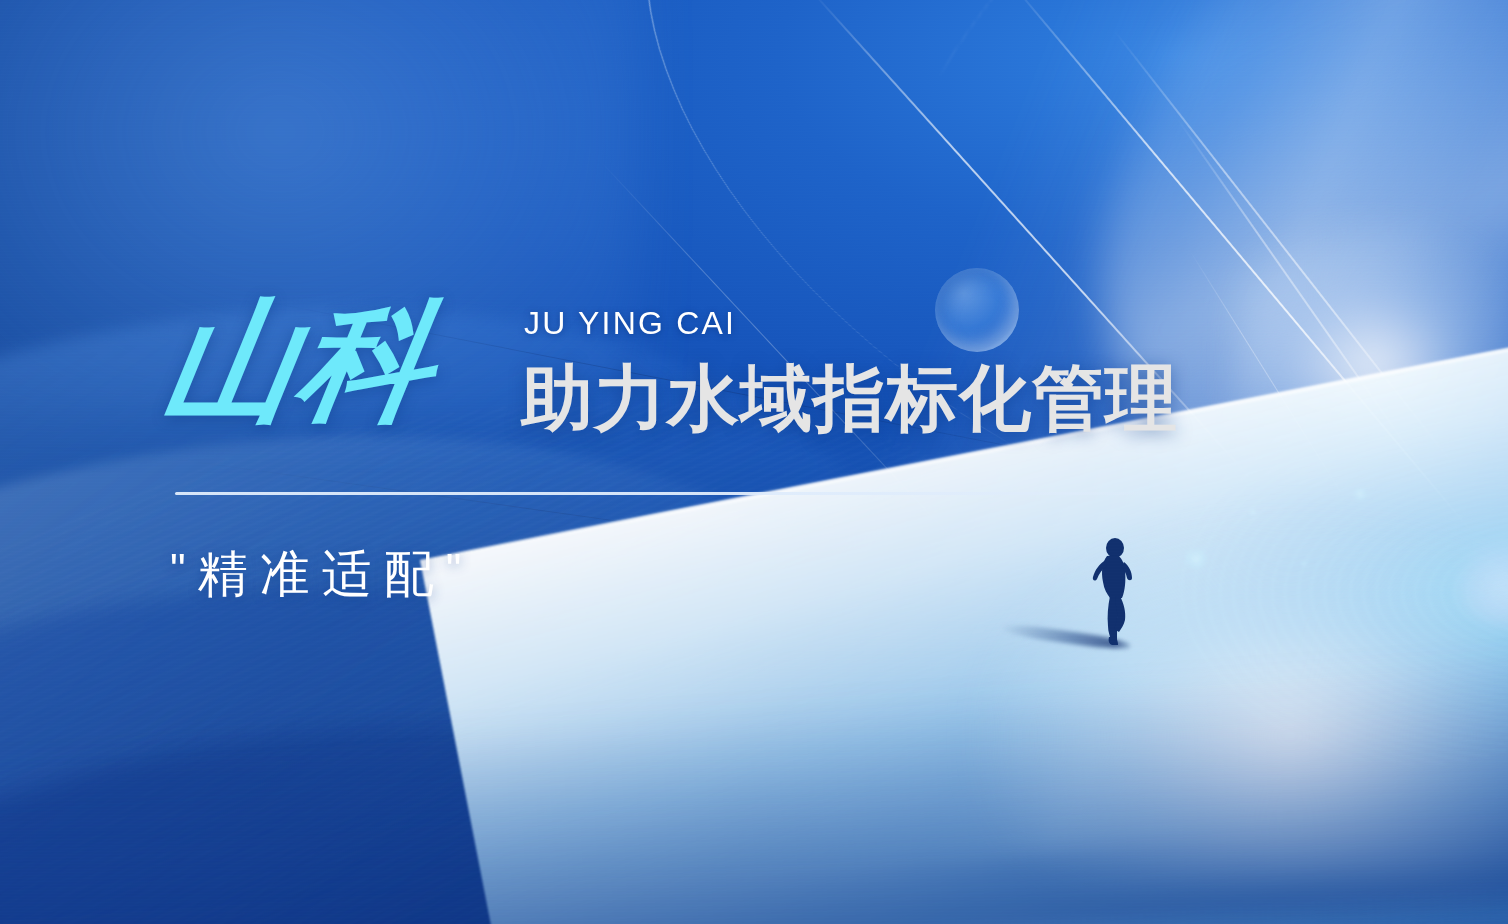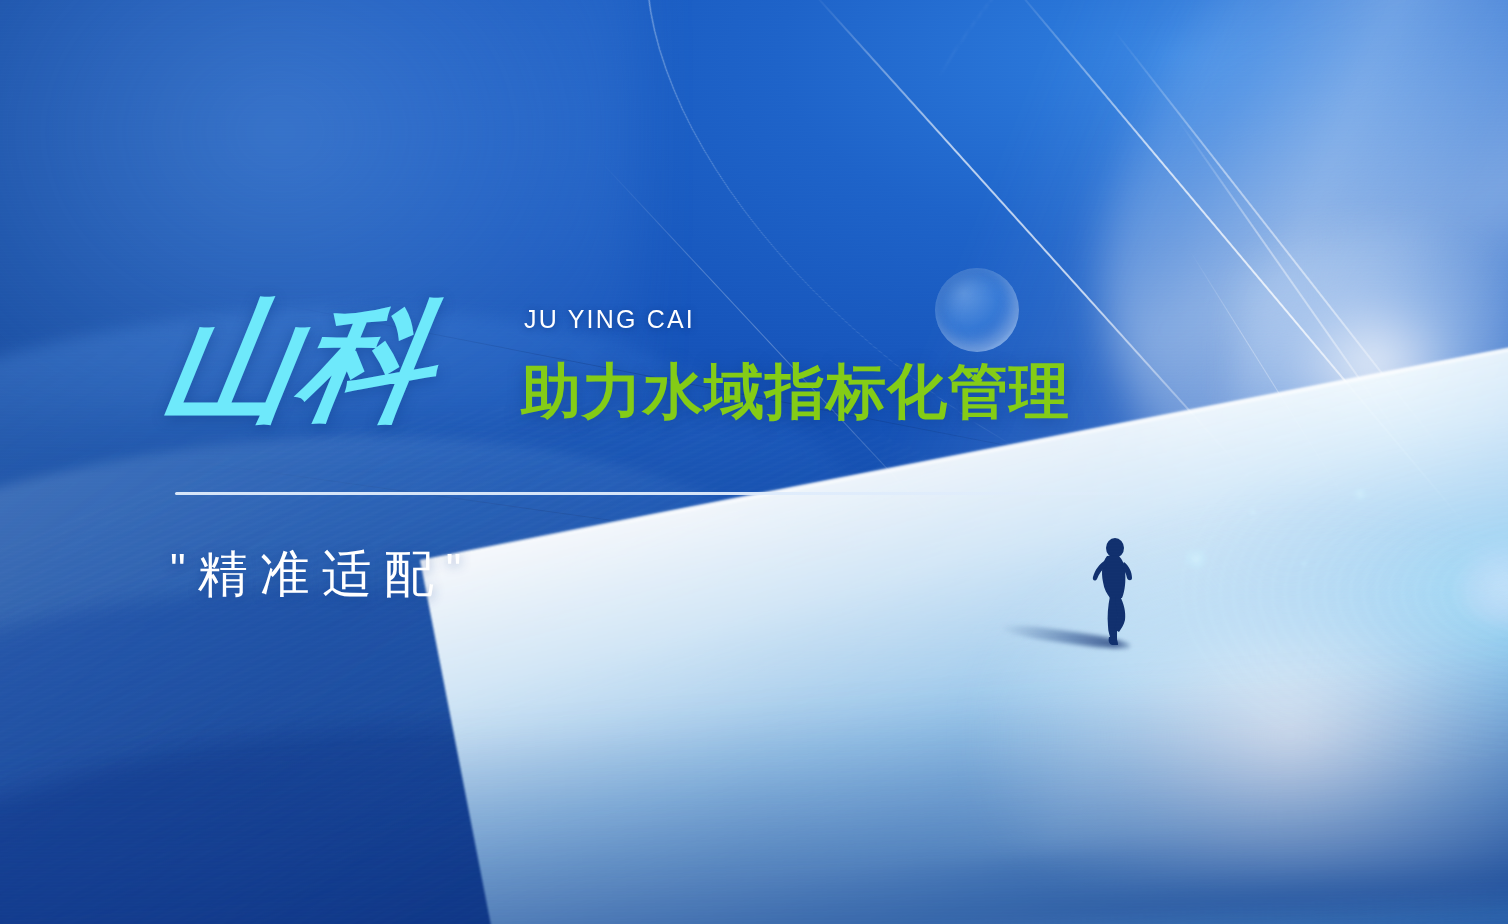--- a/index.html
+++ b/index.html
@@ -306,37 +306,37 @@
     letter-spacing: 2px;
     transform: skewX(-9deg);
     text-shadow: 0 3px 14px rgba(10,60,140,0.45);
     white-space: nowrap;
   }
 
   .pinyin {
     position: absolute;
     left: 524px;
     top: 307px;
-    font-size: 25px;
+    font-size: 32px;
     line-height: 1;
     font-weight: 400;
     color: #ffffff;
     letter-spacing: 2.2px;
     white-space: nowrap;
     text-shadow: 0 1px 6px rgba(8,45,120,0.55);
   }
 
   .headline {
     position: absolute;
     left: 521px;
     top: 362px;
-    font-size: 60px;
+    font-size: 72px;
     line-height: 1;
     font-weight: 700;
-    color: #84cc16;
+    color: #e5e5e5;
     letter-spacing: 1px;
     white-space: nowrap;
     text-shadow: 0 3px 16px rgba(10,55,135,0.50);
   }
 
   .divider {
     position: absolute;
     left: 175px;
     top: 492px;
     width: 980px;

